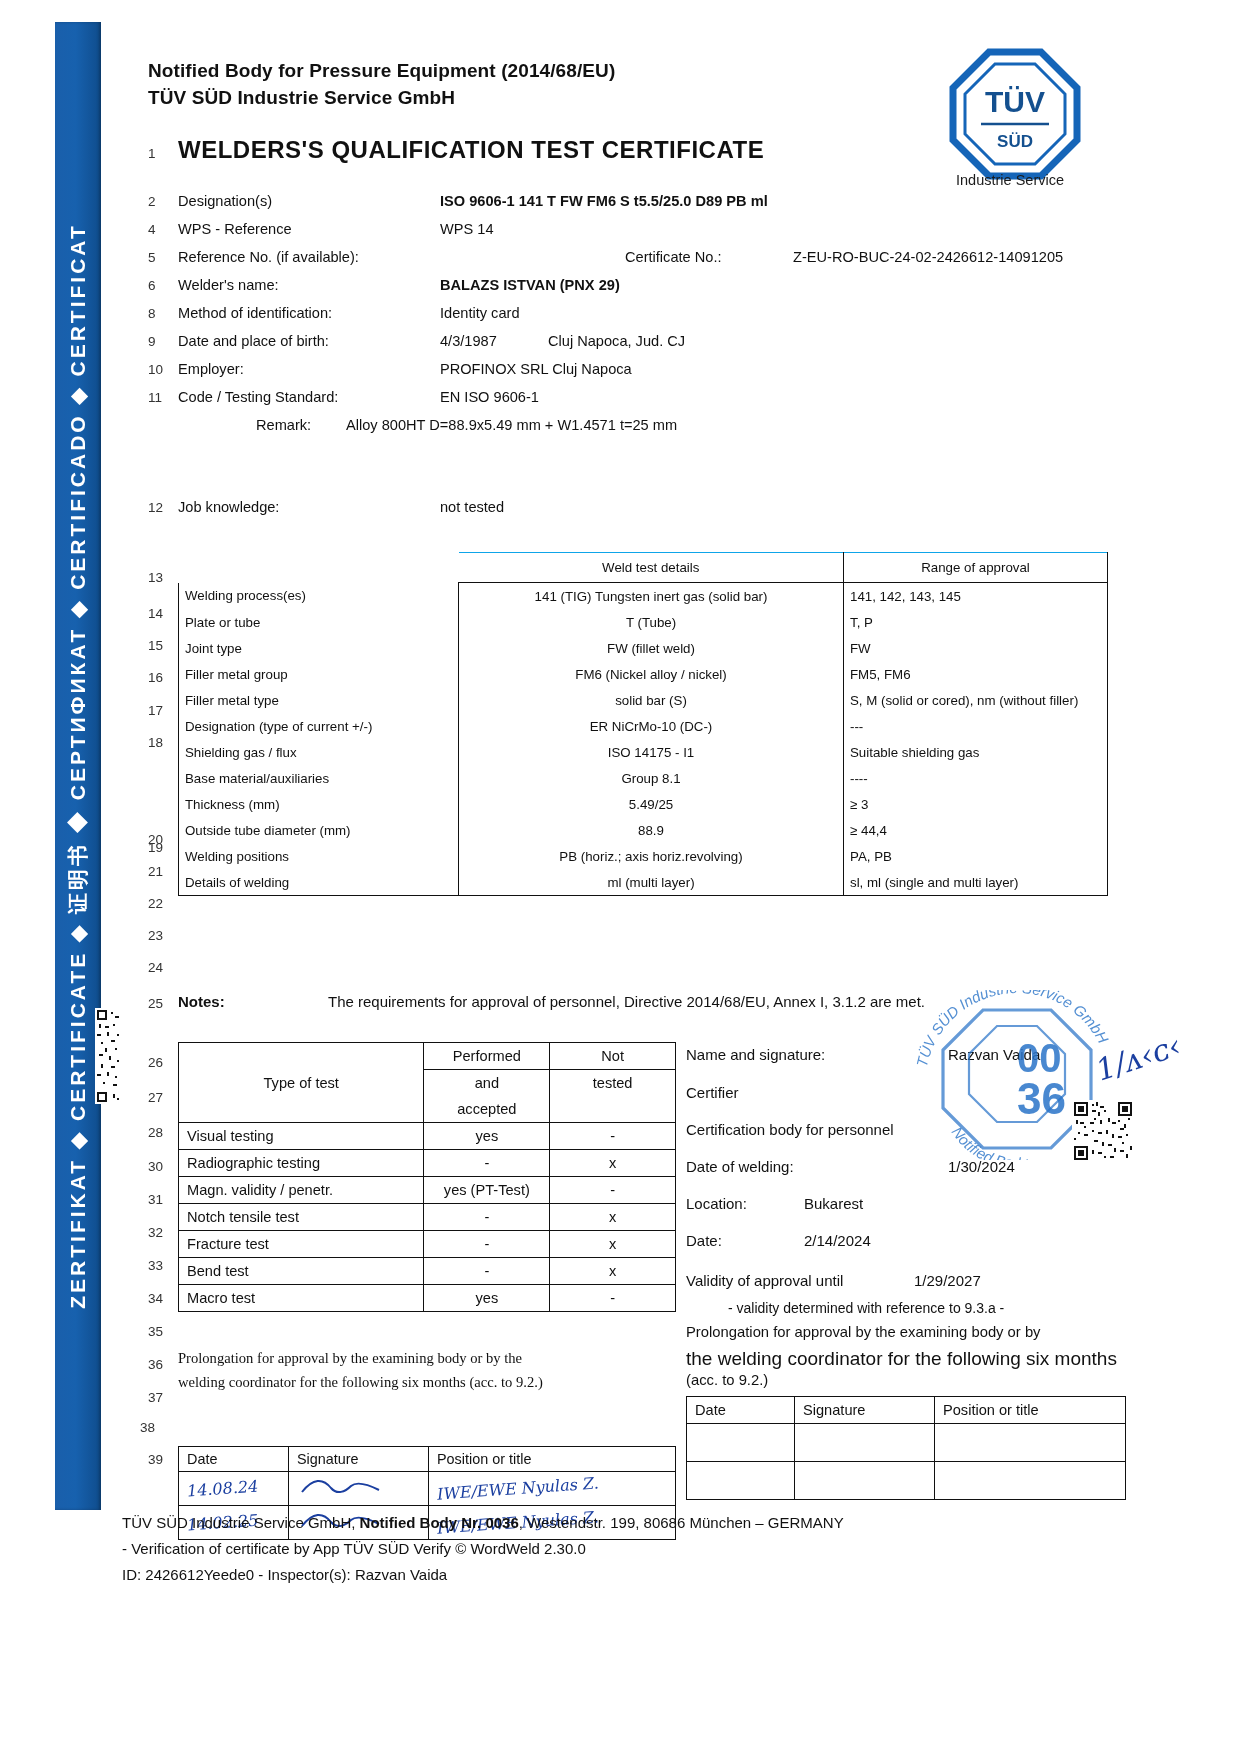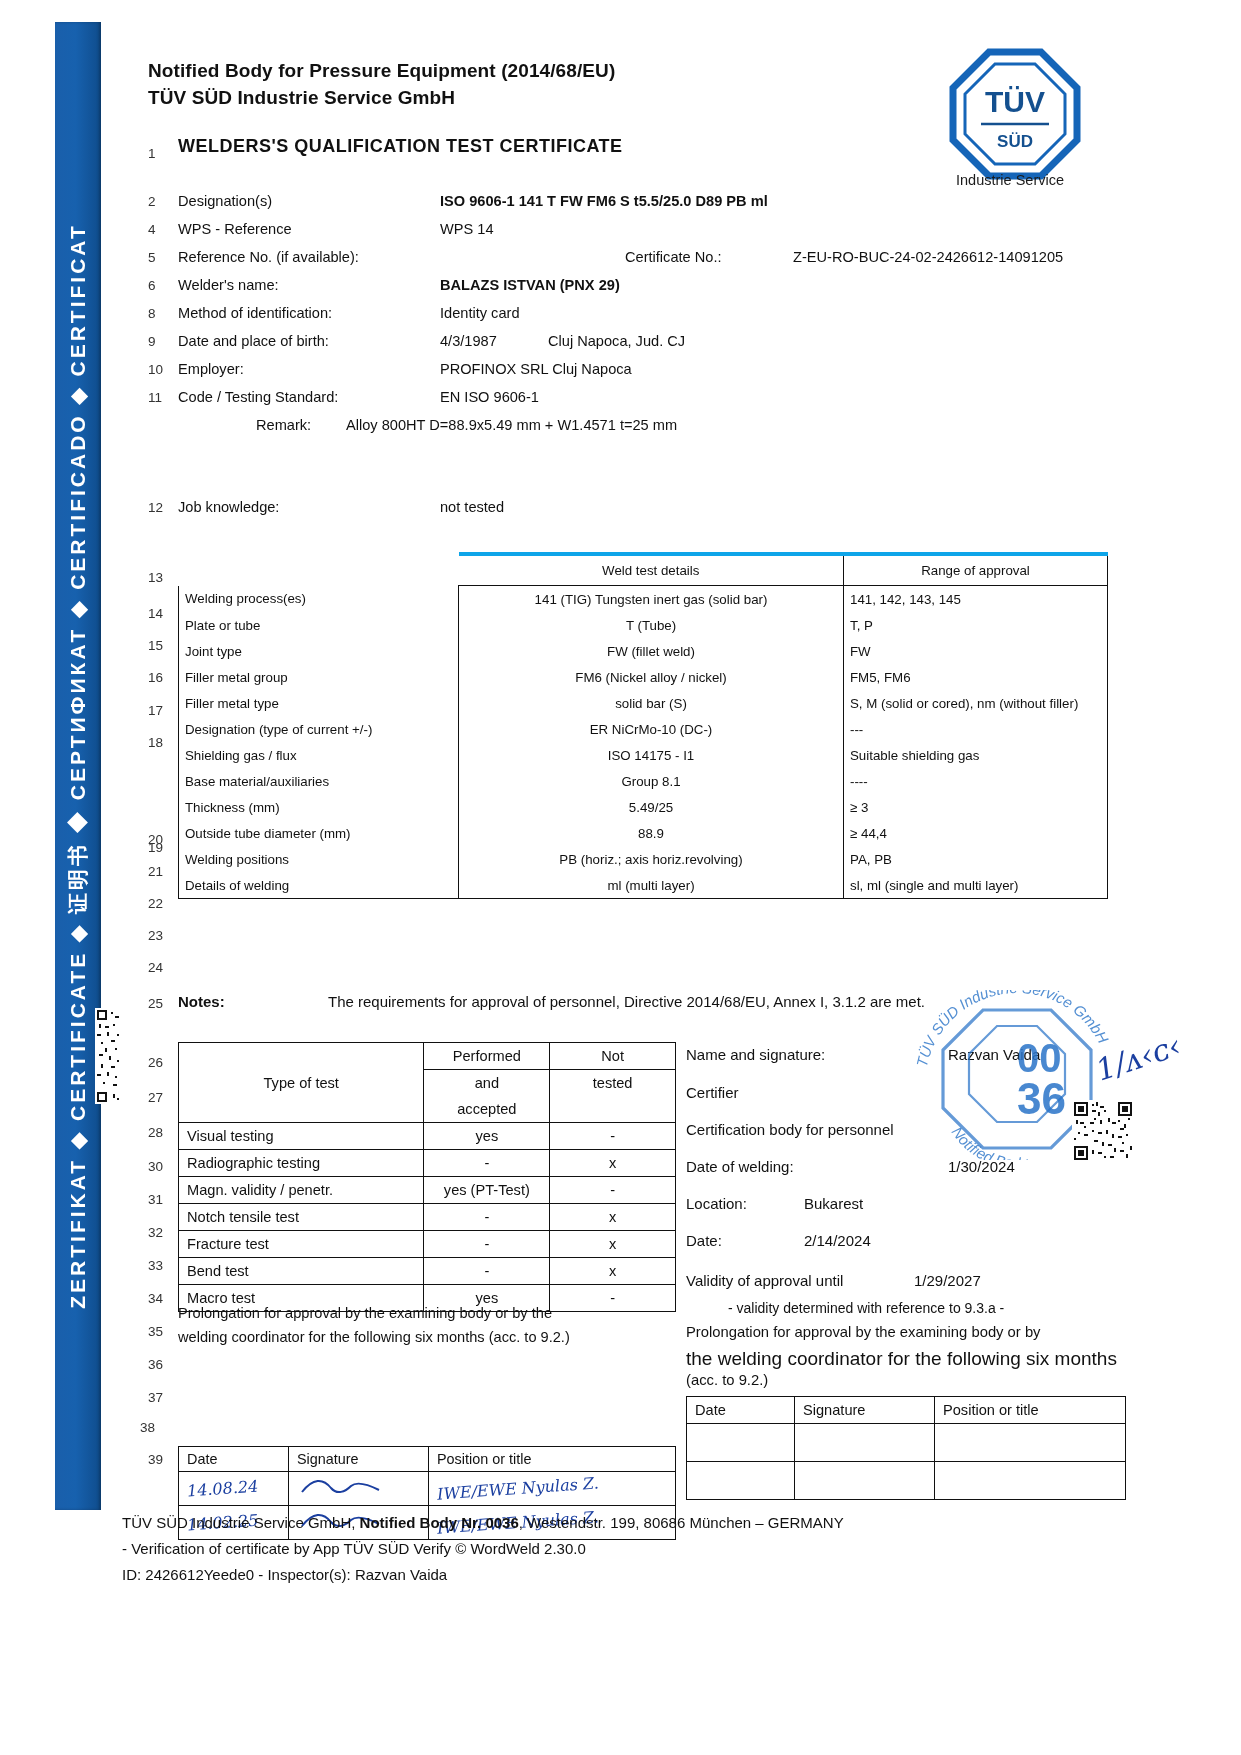--- a/index.html
+++ b/index.html
@@ -43,21 +43,21 @@
   }
 
   
   .hdr {
     position: absolute; left: 28px; top: 58px; width: 700px;
     font-size: 19px; font-weight: bold; line-height: 1.42;
     letter-spacing: .1px;
   }
   .title {
     position: absolute; left: 28px; top: 136px;
-    font-size: 18px; font-weight: bold; letter-spacing: .5px;
+    font-size: 24px; font-weight: bold; letter-spacing: .5px;
   }
   .linenum {
     position: absolute;
     font-size: 13.5px; color: #333;
     width: 26px; text-align: left;
   }
 
   
   .logo-wrap { position: absolute; left: 800px; top: 42px; width: 190px; height: 150px; }
   .logo-sub {
@@ -71,21 +71,21 @@
   .idrow .val { position: absolute; white-space: nowrap; }
   .b { font-weight: bold; }
 
   
   .weldtable { position: absolute; left: 28px; top: 552px; width: 930px; }
   .weldtable table { border-collapse: collapse; width: 100%; font-size: 13.3px; }
   .weldtable td { padding: 5.5px 6px; }
   .wt-label { width: 280px; text-align: left; border-left: 1px solid #111; border-right: 1px solid #111; }
   .wt-mid   { width: 385px; text-align: center; border-right: 1px solid #111; }
   .wt-right { text-align: left; border-right: 1px solid #111; }
-  .hdr-row td { text-align: center; border-top: 4px solid #0ea5e9; border-bottom: 1px solid #111; padding: 7px 6px; }
+  .hdr-row td { text-align: center; border-top: 1px solid #0ea5e9; border-bottom: 1px solid #111; padding: 7px 6px; }
   .blankcell { border: none !important; }
   .rowbot td { border-bottom: 1px solid #111; }
 
   
   .notes { position: absolute; left: 28px; top: 946px; font-size: 15px; }
   .notes .nlab { font-weight: bold; }
   .notes .ntxt { position: absolute; left: 150px; top: 0; white-space: nowrap; }
 
   
   .testtable { position: absolute; left: 28px; top: 1000px; width: 498px; }
@@ -402,21 +402,21 @@
     <div class="line" style="top:254px; left:42px; font-size:14px;">- validity determined with reference to 9.3.a -</div>
     <div class="line" style="top:278px; font-size:14.8px;">Prolongation for approval by the examining body or by</div>
     <div class="line" style="top:302px; font-size:19px;">the welding coordinator for the following six months</div>
     <div class="line" style="top:326px; font-size:14.8px;">(acc. to 9.2.)</div>
   </div>
 
   <div class="linenum" style="left:28px; top:1390px;">37</div>
   <div class="linenum" style="left:20px; top:1420px;">38</div>
   <div class="linenum" style="left:28px; top:1452px;">39</div>
 
-  <div class="prol" style="left:58px; top:1302px;">
+  <div class="prol" style="left:58px; top:1347px;font-family:Liberation Serif, serif;">
     <div>Prolongation for approval by the examining body or by the</div>
     <div>welding coordinator for the following six months (acc. to 9.2.)</div>
   </div>
 
   <div class="sigtable" style="left:58px; top:1446px;">
     <table>
       <tbody>
           <tr>
         <th class="sig-d">Date</th>
         <th class="sig-s">Signature</th>

